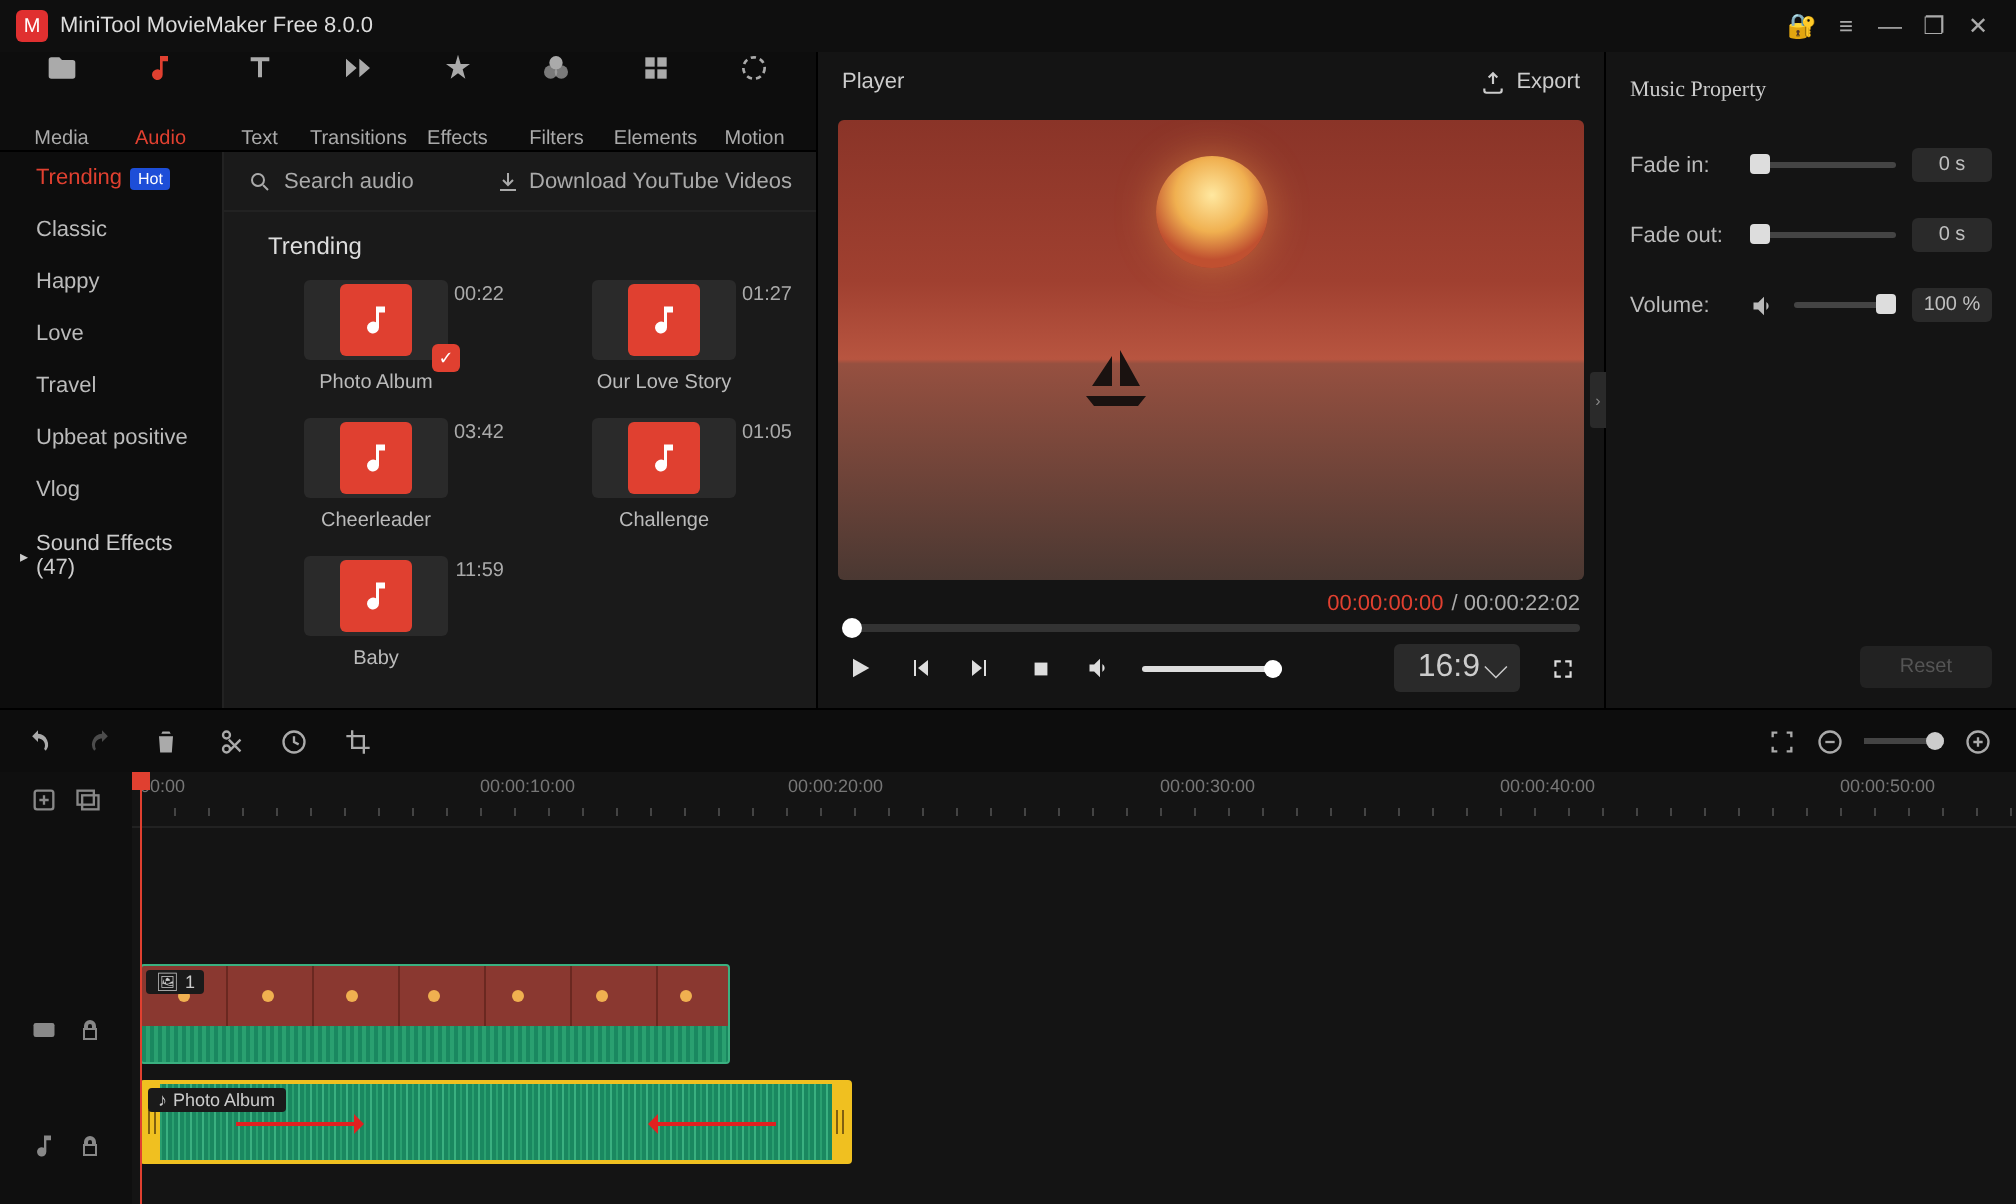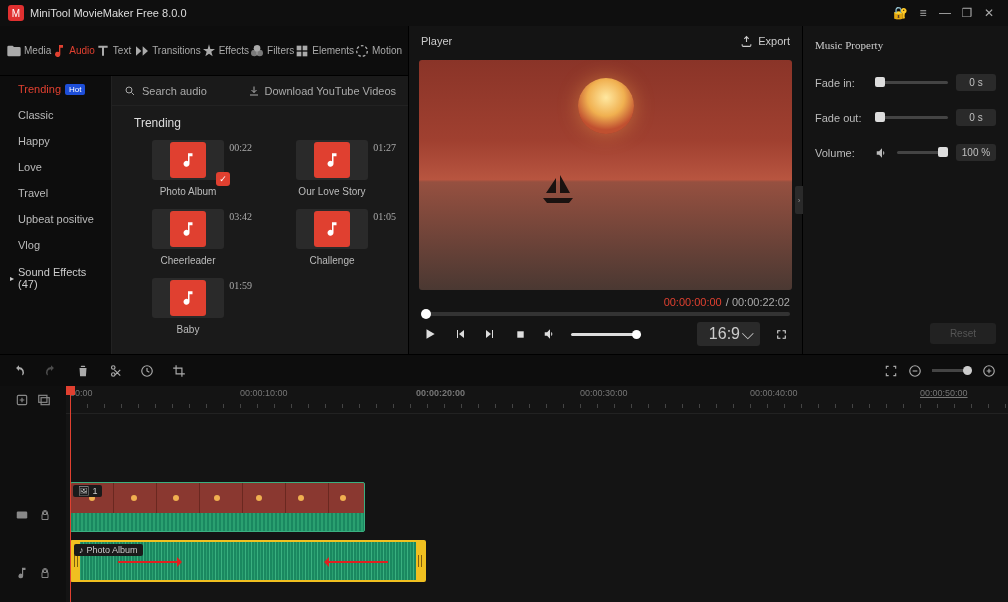--- a/index.html
+++ b/index.html
@@ -8,21 +8,21 @@
 .titlebar { height: 26px; background: #0f0f0f; display: flex; align-items: center; padding: 0 8px; }
 .titlebar .logo { width: 16px; height: 16px; background: #e03030; border-radius: 3px; display: flex; align-items: center; justify-content: center; font-size: 10px; color: #fff; margin-right: 6px; }
 .titlebar .title { font-size: 11px; color: #ddd; flex: 1; }
 .titlebar .ctrl { width: 22px; height: 18px; display: flex; align-items: center; justify-content: center; color: #aaa; cursor: pointer; }
 .key-icon { color: #e0b030; }
 
 .main-row { display: flex; height: 328px; }
 
 .left-panel { width: 408px; display: flex; flex-direction: column; }
 .top-tabs { height: 50px; background: #0d0d0d; display: flex; align-items: center; padding: 0 6px; border-bottom: 1px solid #000; }
-.tab { flex: 1; display: flex; flex-direction: row; align-items: center; justify-content: flex-start; gap: 2px; color: #aaa; cursor: pointer; height: 100%; }
+.tab { flex: 1; display: flex; flex-direction: column; align-items: center; justify-content: space-between; gap: 2px; color: #aaa; cursor: pointer; height: 100%; }
 .tab.active { color: #e04030; }
 .tab svg { width: 16px; height: 16px; }
 .tab span { font-size: 10px; }
 
 .left-body { display: flex; flex: 1; min-height: 0; }
 .sidebar { width: 112px; background: #0d0d0d; overflow-y: auto; border-right: 1px solid #222; }
 .side-head { display: flex; align-items: center; padding: 8px 10px; font-size: 11px; color: #ccc; cursor: pointer; }
 .side-head::before { content: "▾"; font-size: 8px; margin-right: 4px; }
 .side-head.collapsed::before { content: "▸"; }
 .side-item { padding: 7px 10px 7px 18px; font-size: 11px; color: #bbb; cursor: pointer; display: flex; align-items: center; gap: 4px; }
@@ -34,21 +34,21 @@
 .library { flex: 1; background: #1a1a1a; display: flex; flex-direction: column; min-height: 0; }
 .lib-top { height: 30px; display: flex; align-items: center; padding: 0 12px; gap: 18px; font-size: 11px; color: #aaa; border-bottom: 1px solid #222; }
 .lib-search { flex: 1; display: flex; align-items: center; gap: 6px; }
 .lib-dl { display: flex; align-items: center; gap: 5px; cursor: pointer; }
 .lib-content { flex: 1; overflow-y: auto; padding: 10px 8px; }
 .lib-title { font-size: 12px; color: #ddd; margin: 0 0 10px 14px; font-weight: 500; }
 .lib-grid { display: grid; grid-template-columns: repeat(2, 1fr); gap: 12px 8px; }
 .lib-card { display: flex; flex-direction: column; align-items: center; gap: 6px; cursor: pointer; }
 .lib-thumb { width: 72px; height: 40px; background: #2a2a2a; border-radius: 3px; display: flex; align-items: center; justify-content: center; position: relative; }
 .lib-icon { width: 36px; height: 36px; background: #e04030; border-radius: 3px; display: flex; align-items: center; justify-content: center; color: #fff; }
-.lib-dur { position: absolute; right: -28px; top: 2px; font-size: 10px; color: #aaa; font-family: Liberation Serif, serif; }
+.lib-dur { position: absolute; right: -28px; top: 2px; font-size: 10px; color: #aaa; }
 .lib-check { position: absolute; right: -6px; bottom: -6px; width: 14px; height: 14px; background: #e04030; border-radius: 3px; color: #fff; font-size: 9px; display: flex; align-items: center; justify-content: center; }
 .lib-name { font-size: 10px; color: #bbb; text-align: center; }
 
 .player-panel { width: 394px; background: #141414; border-left: 1px solid #000; display: flex; flex-direction: column; }
 .player-head { height: 30px; display: flex; align-items: center; justify-content: space-between; padding: 0 12px; font-size: 11px; color: #ccc; }
 .export-btn { display: flex; align-items: center; gap: 5px; cursor: pointer; }
 .preview { flex: 1; margin: 4px 10px 0 10px; background: linear-gradient(to bottom, #8a3428 0%, #a04030 35%, #b85540 52%, #965040 53%, #4a3832 100%); border-radius: 3px; position: relative; overflow: hidden; }
 .sun { position: absolute; top: 18px; left: 50%; transform: translateX(-50%); width: 56px; height: 56px; border-radius: 50%; background: radial-gradient(circle at 50% 35%, #ffe8a0 0%, #f0b050 40%, #c05030 70%); box-shadow: 0 0 20px rgba(255,180,80,0.4); }
 .boat { position: absolute; bottom: 38%; left: 32%; width: 40px; height: 30px; }
 .player-bar { padding: 6px 12px 8px; }
@@ -266,21 +266,21 @@
                 </div>
                 <div class="lib-name">Challenge</div>
               </div>
               <div class="lib-card">
                 <div class="lib-thumb">
                   <div class="lib-icon">
                     <svg width="18" height="18" viewBox="0 0 24 24">
                       <path d="M12 3v10.55A4 4 0 1014 17V7h4V3h-6z" fill="#fff"></path>
                     </svg>
                   </div>
-                  <div class="lib-dur">01:59</div>
+                  <div class="lib-dur">11:59</div>
                 </div>
                 <div class="lib-name">Baby</div>
               </div>
             </div>
         </div>
       </div>
     </div>
   </div>
 
   <div class="player-panel">
@@ -451,24 +451,24 @@
       <svg width="12" height="12" viewBox="0 0 24 24">
           <path d="M7 11V8a5 5 0 0110 0v3h1v10H6V11h1zm2 0h6V8a3 3 0 00-6 0v3z" fill="none" stroke="currentColor" stroke-width="2"></path>
         </svg>
     </div>
   </div>
   <div class="tracks">
     <div class="playhead" style="left:4px"></div>
     <div class="ruler" id="ruler">
         <div class="ruler-label" style="left: 4px;">00:00</div>
         <div class="ruler-label" style="left: 174px;">00:00:10:00</div>
-        <div class="ruler-label" style="left: 350px; font-weight: bold;">00:00:20:00</div>
+        <div class="ruler-label" style="left: 328px;">00:00:20:00</div>
         <div class="ruler-label" style="left: 514px;">00:00:30:00</div>
         <div class="ruler-label" style="left: 684px;">00:00:40:00</div>
-        <div class="ruler-label" style="left: 854px; text-decoration: underline;">00:00:50:00</div>
+        <div class="ruler-label" style="left: 854px;">00:00:50:00</div>
         <div class="tick" style="left: 4px;"></div>
         <div class="tick" style="left: 21px;"></div>
         <div class="tick" style="left: 38px;"></div>
         <div class="tick" style="left: 55px;"></div>
         <div class="tick" style="left: 72px;"></div>
         <div class="tick" style="left: 89px;"></div>
         <div class="tick" style="left: 106px;"></div>
         <div class="tick" style="left: 123px;"></div>
         <div class="tick" style="left: 140px;"></div>
         <div class="tick" style="left: 157px;"></div>

